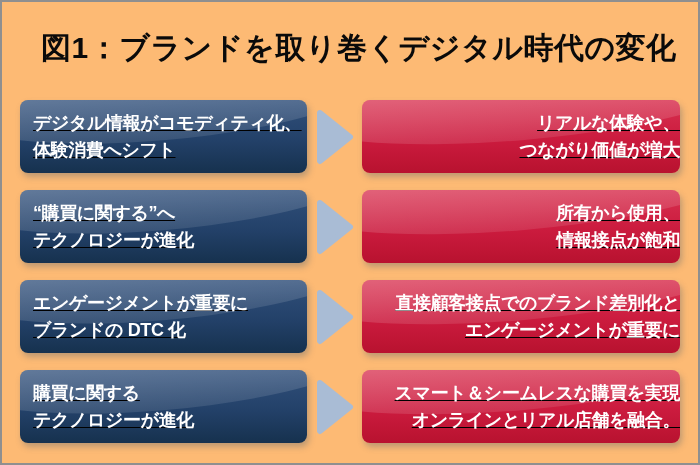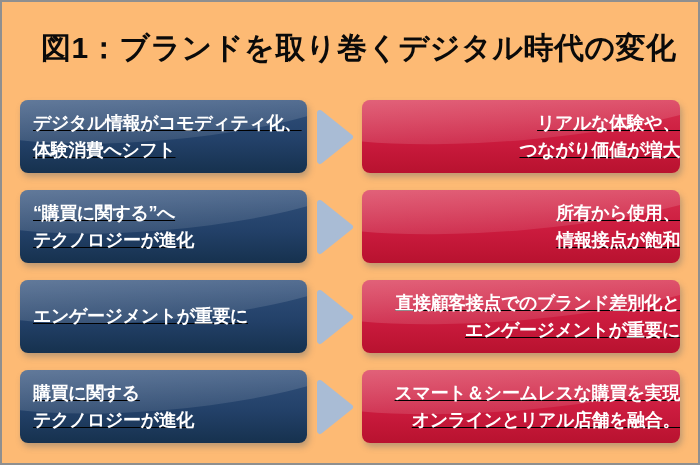--- a/index.html
+++ b/index.html
@@ -143,20 +143,21 @@
       </div>
       <div class="box box-right">
         <span class="line">所有から使用、</span>
         <span class="line">情報接点が飽和</span>
       </div>
     </div>
 
     <div class="row">
       <div class="box box-left">
         <span class="line">エンゲージメントが重要に</span>
+        <span class="line">ブランドの DTC 化</span>
       </div>
       <div class="arrow-zone">
         <svg width="38" height="58" viewBox="0 0 38 58">
             <path d="M4 5 L34 29 L4 53 Z" fill="#a9bcd5" stroke="#a9bcd5" stroke-width="6" stroke-linejoin="round"></path>
           </svg>
       </div>
       <div class="box box-right">
         <span class="line">直接顧客接点でのブランド差別化と</span>
         <span class="line">エンゲージメントが重要に</span>
       </div>

